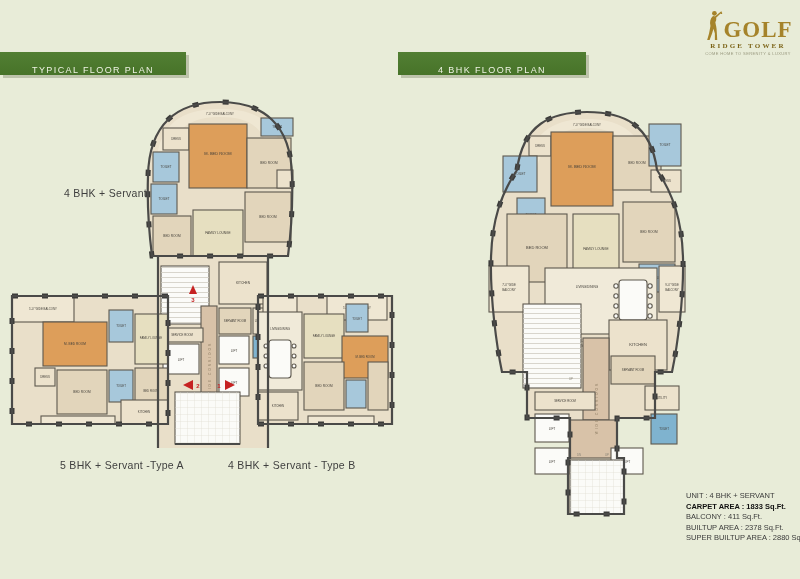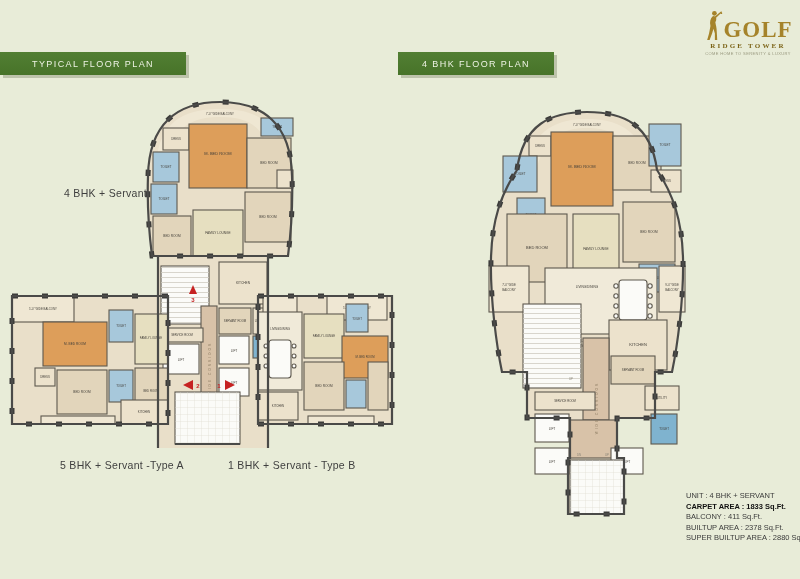--- a/index.html
+++ b/index.html
@@ -7,24 +7,24 @@
     width:800px;height:579px;position:relative;overflow:hidden;
     background:#e8ecd8;
     font-family:"Liberation Sans",sans-serif;
   }
   
   .bar{
     position:absolute;top:52px;height:23px;
     background:linear-gradient(#527f33,#477329);
     box-shadow:3px 3px 0 #bdc3ab;
     color:#eef3e4;font-size:9px;letter-spacing:1.4px;
-    display:flex;align-items:center;justify-content:center;
+    display:flex;align-items:flex-end;justify-content:center;
   }
   #bar-typical{left:0;width:186px}
-  #bar-4bhk{left:398px;width:156px}
+  #bar-4bhk{left:398px;width:188px}
 
   
   #logo{position:absolute;left:698px;top:10px;width:100px;text-align:center}
   #logo .row{display:flex;align-items:flex-end;justify-content:center}
   #logo-title{
     font-family:"Liberation Serif",serif;font-size:23px;line-height:24px;
     color:#a5832a;letter-spacing:1px;font-weight:bold;
   }
   #logo-subtitle{
     font-family:"Liberation Serif",serif;font-size:7px;letter-spacing:2.2px;
@@ -92,21 +92,21 @@
       </g>
     </svg>
     <span id="logo-title">GOLF</span>
   </div>
   <div id="logo-subtitle">RIDGE TOWER</div>
   <div id="logo-tagline">COME HOME TO SERENITY &amp; LUXURY</div>
 </div>
 
 <div class="plan-label" id="label-top-unit">4 BHK + Servant</div>
 <div class="plan-label" id="label-type-a">5 BHK + Servant -Type A</div>
-<div class="plan-label" id="label-type-b">1 BHK + Servant - Type B</div>
+<div class="plan-label" id="label-type-b">4 BHK + Servant - Type B</div>
 
 <svg id="planA" width="390" height="356" viewBox="0 0 390 356">
   <defs>
     <pattern id="stepsA" width="8" height="5" patternUnits="userSpaceOnUse">
       <path d="M0,0.5 H8" stroke="#cfccc0" stroke-width="0.8" fill="none"></path>
     </pattern>
     <pattern id="gridA" width="7" height="7" patternUnits="userSpaceOnUse">
       <path d="M7,0 H0 V7" stroke="#d9d6ca" stroke-width="0.6" fill="none"></path>
     </pattern>
   </defs>

